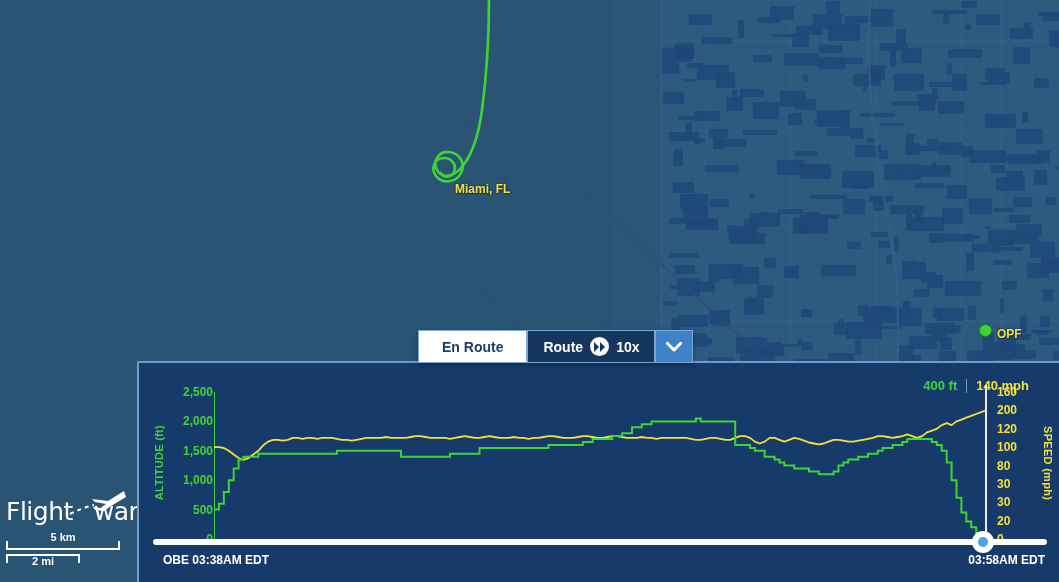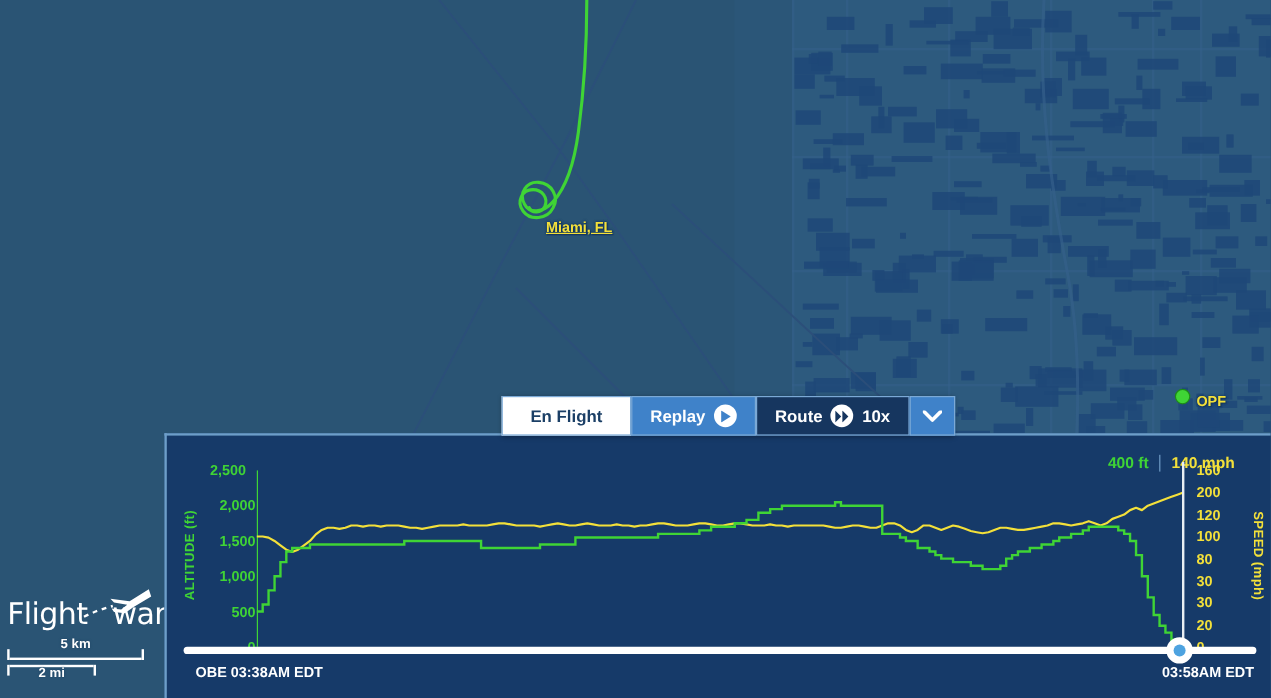--- a/index.html
+++ b/index.html
@@ -606,21 +606,21 @@
 
     <g stroke="#3fd435" stroke-width="2.6" fill="none" stroke-linecap="round">
       <path d="M 489 0 C 489 40 486 80 482 110 C 478 140 470 158 461 168"></path>
       <path d="M 461 168 C 452 178 441 178 437 170 C 432 161 439 151 449 152
                C 460 153 466 164 461 173 C 456 183 442 184 436 176
                C 430 168 435 158 444 158"></path>
       <path d="M 444 158 C 452 158 457 165 454 172 C 451 178 443 178 441 173"></path>
     </g>
   </svg>
 
-  <div class="map-label" style="left:455px; top:182px;text-decoration:underline;">Miami, FL</div>
+  <div class="map-label" style="left:455px; top:182px;">Miami, FL</div>
 
   <div class="apt-dot" style="left:979px; top:324px;"></div>
   <div class="map-label" style="left:997px; top:327px;">OPF</div>
 </div>
 
 <div id="logo-area">
   <div id="fa-logo">
     <span class="fa-text"><span>Flight</span><span style="display:inline-block;width:21px"></span><span>ware</span></span>
     <svg id="fa-plane" width="62" height="30" viewBox="0 0 62 30">
       <path d="M56 3 L40 13 L24 11 L27 14 L38 16 L33 20 L25 19 L27 22 L36 23 L43 18 L58 9 Z" fill="#fff"></path>
@@ -634,29 +634,21 @@
     </div>
     <div class="scale-row" style="height:18px">
       <div class="scale-bar scale-mi"></div>
       <div class="scale-txt mi" style="width:74px">2 mi</div>
     </div>
   </div>
 </div>
 
 <div id="controls">
   <div class="btn-enroute">
-    <span>En Flight</span>
-  </div>
-  <div class="btn-replay">
-    <span>Replay</span>
-    <span class="circ-icon">
-      <svg width="9" height="10" viewBox="0 0 9 10">
-          <path d="M1 0 L9 5 L1 10 Z"></path>
-        </svg>
-    </span>
+    <span>En Route</span>
   </div>
   <div class="btn-speed">
     <span>Route</span>
     <span class="circ-icon">
       <svg width="12" height="10" viewBox="0 0 12 10">
         <path d="M0 0 L5 5 L0 10 Z"></path>
           <path d="M6 0 L11 5 L6 10 Z"></path>
       </svg>
     </span>
     <span>10x</span>
@@ -673,21 +665,21 @@
 
     <div class="axis-title" id="alt-title">ALTITUDE (ft)</div>
     <div class="axis-title" id="spd-title">SPEED (mph)</div>
 
     <div id="alt-ticks">
         <div class="tick alt" style="top: 170px;">0</div>
         <div class="tick alt" style="top: 140.6px;">500</div>
         <div class="tick alt" style="top: 111.2px;">1,000</div>
         <div class="tick alt" style="top: 81.8px;">1,500</div>
         <div class="tick alt" style="top: 52.4px;">2,000</div>
-        <div class="tick alt" style="top: 23px; text-align: center;">2,500</div>
+        <div class="tick alt" style="top: 23px;">2,500</div>
       </div>
     <div id="spd-ticks">
         <div class="tick spd" style="top: 170px;">0</div>
         <div class="tick spd" style="top: 151.625px;">20</div>
         <div class="tick spd" style="top: 133.25px;">30</div>
         <div class="tick spd" style="top: 114.875px;">30</div>
         <div class="tick spd" style="top: 96.5px;">80</div>
         <div class="tick spd" style="top: 78.125px;">100</div>
         <div class="tick spd" style="top: 59.75px;">120</div>
         <div class="tick spd" style="top: 41.375px;">200</div>

